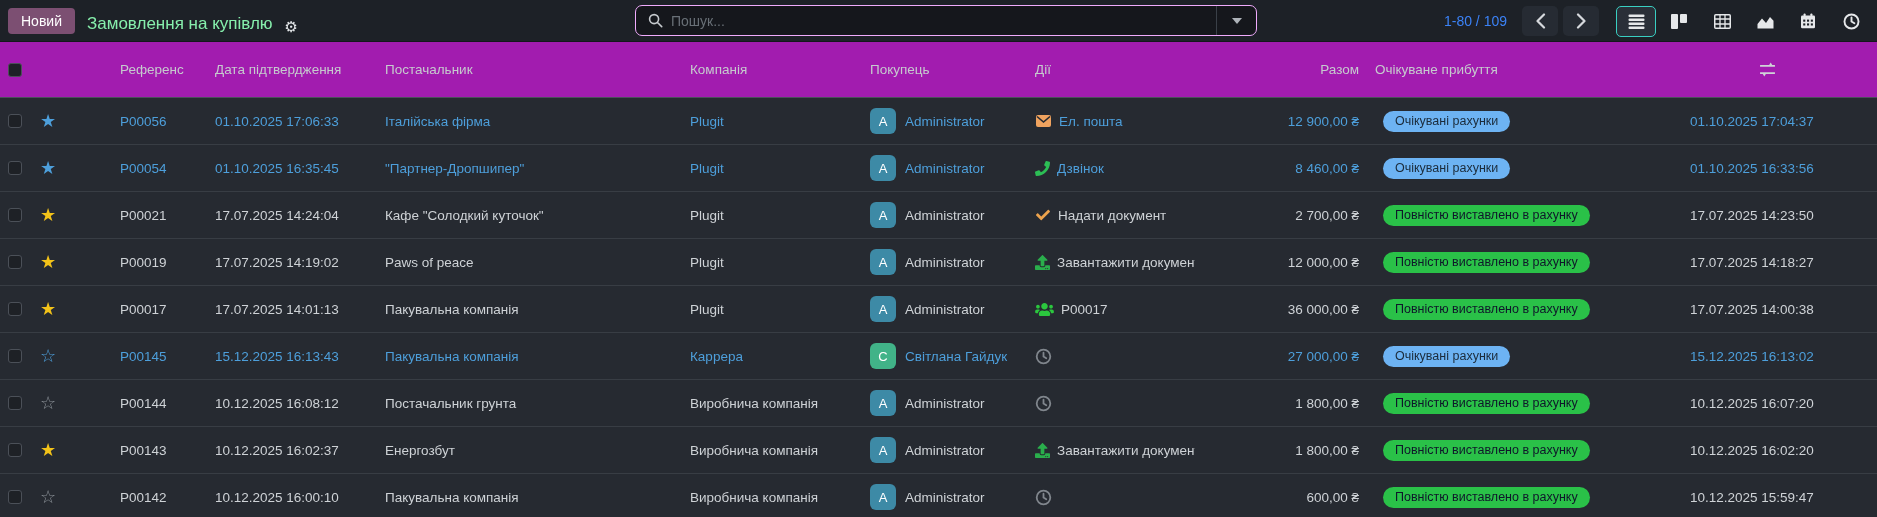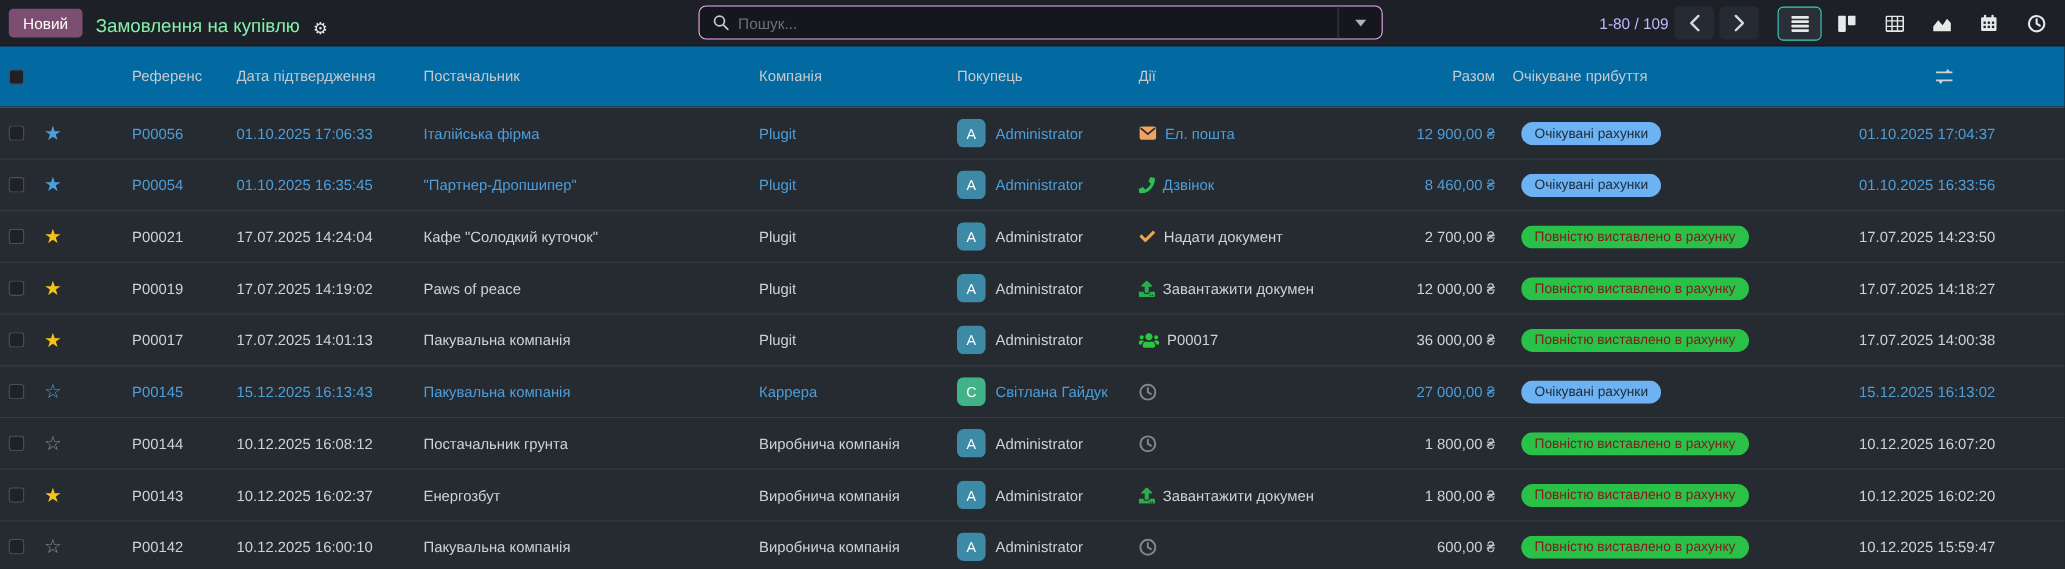--- a/index.html
+++ b/index.html
@@ -37,40 +37,40 @@
   .search-caret {
     width:40px; align-self:stretch; border-left:1px solid #3a4048;
     display:flex; align-items:center; justify-content:center; cursor:pointer;
   }
   .caret-down {
     width:0; height:0; border-left:5px solid transparent; border-right:5px solid transparent;
     border-top:6px solid #aeb3b9;
   }
 
   .tb-right { position:absolute; right:6px; top:0; height:42px; display:flex; align-items:center; }
-  .pager { color:#c4b5fd; font-size:14px; white-space:nowrap; }
+  .pager { color:#3b82f6; font-size:14px; margin-right:10px; white-space:nowrap; }
   .navbtn {
     width:36px; height:30px; margin-left:5px; background:#262b33; border:none; border-radius:5px;
     display:flex; align-items:center; justify-content:center; cursor:pointer;
   }
   .views { display:flex; align-items:center; margin-left:14px; }
   .viewbtn {
     width:40px; height:31px; margin-left:3px; background:transparent;
     border:1.5px solid transparent; border-radius:5px;
     display:flex; align-items:center; justify-content:center; cursor:pointer; color:#e6e8ea;
   }
   .viewbtn.active { border-color:#39cfc2; background:#2a2f38; }
 
   
   .grid {
     display:grid;
     grid-template-columns:30px 36px 54px 95px 170px 305px 180px 165px 160px 180px 315px 155px 32px;
     align-items:center; width:1877px;
   }
-  .thead { height:55px; flex:0 0 55px; background:#0369a1; color:#c6cace; }
+  .thead { height:55px; flex:0 0 55px; background:#a21caf; color:#c6cace; }
   .thead .cell { white-space:nowrap; overflow:hidden; }
   .rows { flex:1; background:#262a31; }
   .row { height:47px; background:#262a31; border-top:1px solid #383d44; cursor:pointer; }
   .row:first-child { border-top:1px solid #4a505a; }
   .cell { white-space:nowrap; overflow:hidden; }
   .cell.right { text-align:right; padding-right:16px; }
   .cell.pad { padding-left:8px; }
 
   .checkbox {
     width:14px; height:14px; border:1px solid #4b5058; border-radius:3px; background:#1e2126;
@@ -86,21 +86,21 @@
     display:flex; align-items:center; justify-content:center; flex:0 0 26px;
   }
   .action { display:flex; align-items:center; gap:7px; }
   .action .ic { display:flex; align-items:center; }
 
   .badge {
     display:inline-block; border-radius:20px; padding:3.5px 12px; font-size:12.5px;
     white-space:nowrap;
   }
   .badge.info { background:#6db3f3; color:#1b2b3a; }
-  .badge.success { background:#2ac148; color:#7f1d1d; }
+  .badge.success { background:#2ac148; color:#0f172a; }
 
   .row.hl, .row.hl .cell, .row.hl .action { color:#4d9fdb; }
   .hl .buyer-name, .hl .reference { color:#4d9fdb; }
 
   .reference { color:inherit; text-decoration:none; }
   .colsettings { display:flex; justify-content:center; cursor:pointer; }
 </style>
 </head>
 <body>
 

